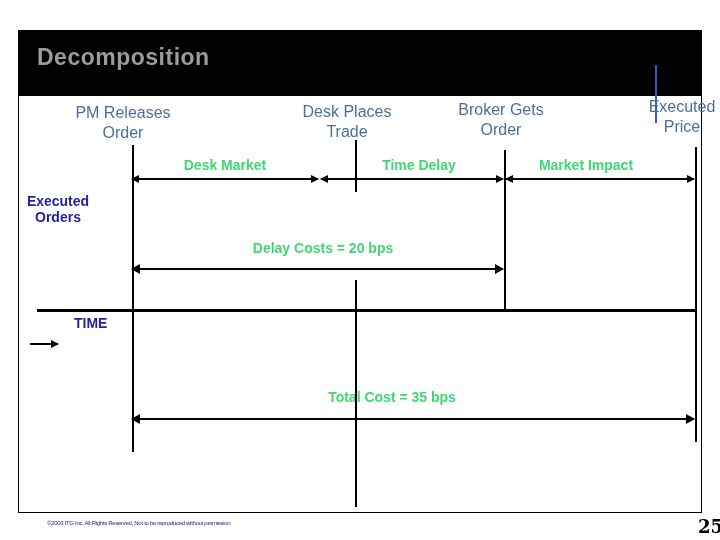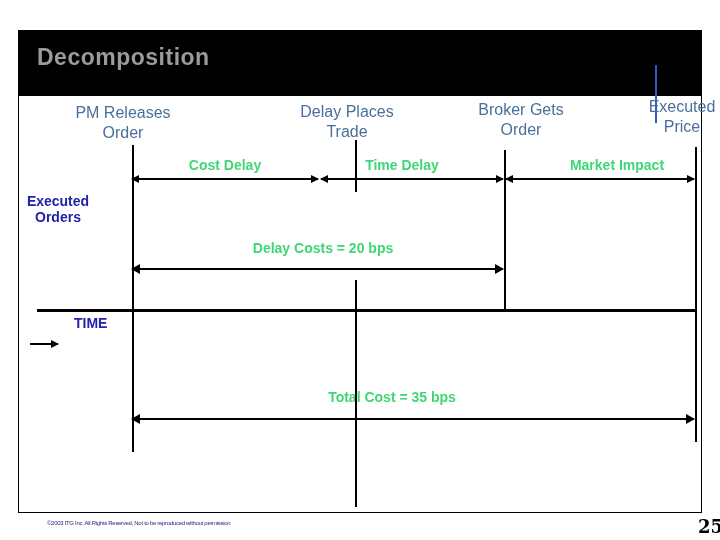--- a/index.html
+++ b/index.html
@@ -71,30 +71,30 @@
 <div id="page">
 
   <div class="slide-frame"></div>
   <div class="title-bar">
     <div class="logo-divider"></div>
   </div>
   <div class="page-title">Decomposition</div>
 
   <div class="lbl event-lbl" style="left:123px;top:103px;">PM Releases
 Order</div>
-  <div class="lbl event-lbl" style="left:347px;top:102px;">Delay Places
+  <div class="lbl event-lbl" style="left:347px;top:102px;">Desk Places
 Trade</div>
-  <div class="lbl event-lbl" style="left:501px;top:100px;margin-left:20px;">Broker Gets
+  <div class="lbl event-lbl" style="left:501px;top:100px;">Broker Gets
 Order</div>
   <div class="lbl event-lbl" style="left:682px;top:97px;">Executed
 Price</div>
 
-  <div class="lbl delay-lbl" style="left:225px;top:157px;">Cost Delay</div>
-  <div class="lbl delay-lbl" style="left:402px;top:157px;">Time Delay</div>
-  <div class="lbl delay-lbl" style="left:617px;top:157px;text-align:center;">Market Impact</div>
+  <div class="lbl delay-lbl" style="left:225px;top:157px;">Desk Market</div>
+  <div class="lbl delay-lbl" style="left:419px;top:157px;">Time Delay</div>
+  <div class="lbl delay-lbl" style="left:586px;top:157px;text-align:center;">Market Impact</div>
 
   <div class="lbl cost-lbl" style="left:323px;top:240px;">Delay Costs = 20 bps</div>
   <div class="lbl cost-lbl" style="left:392px;top:389px;">Total Cost = 35 bps</div>
 
   <div class="lbl navy-lbl" style="left:58px;top:193px;">Executed
 Orders</div>
   <div class="time-lbl" style="left:30px;top:315px;margin-left:44px;">TIME</div>
 
   <div class="vline" style="left:132px;top:145px;height:307px;"></div>
   <div class="vline" style="left:355px;top:140px;height:52px;"></div>

